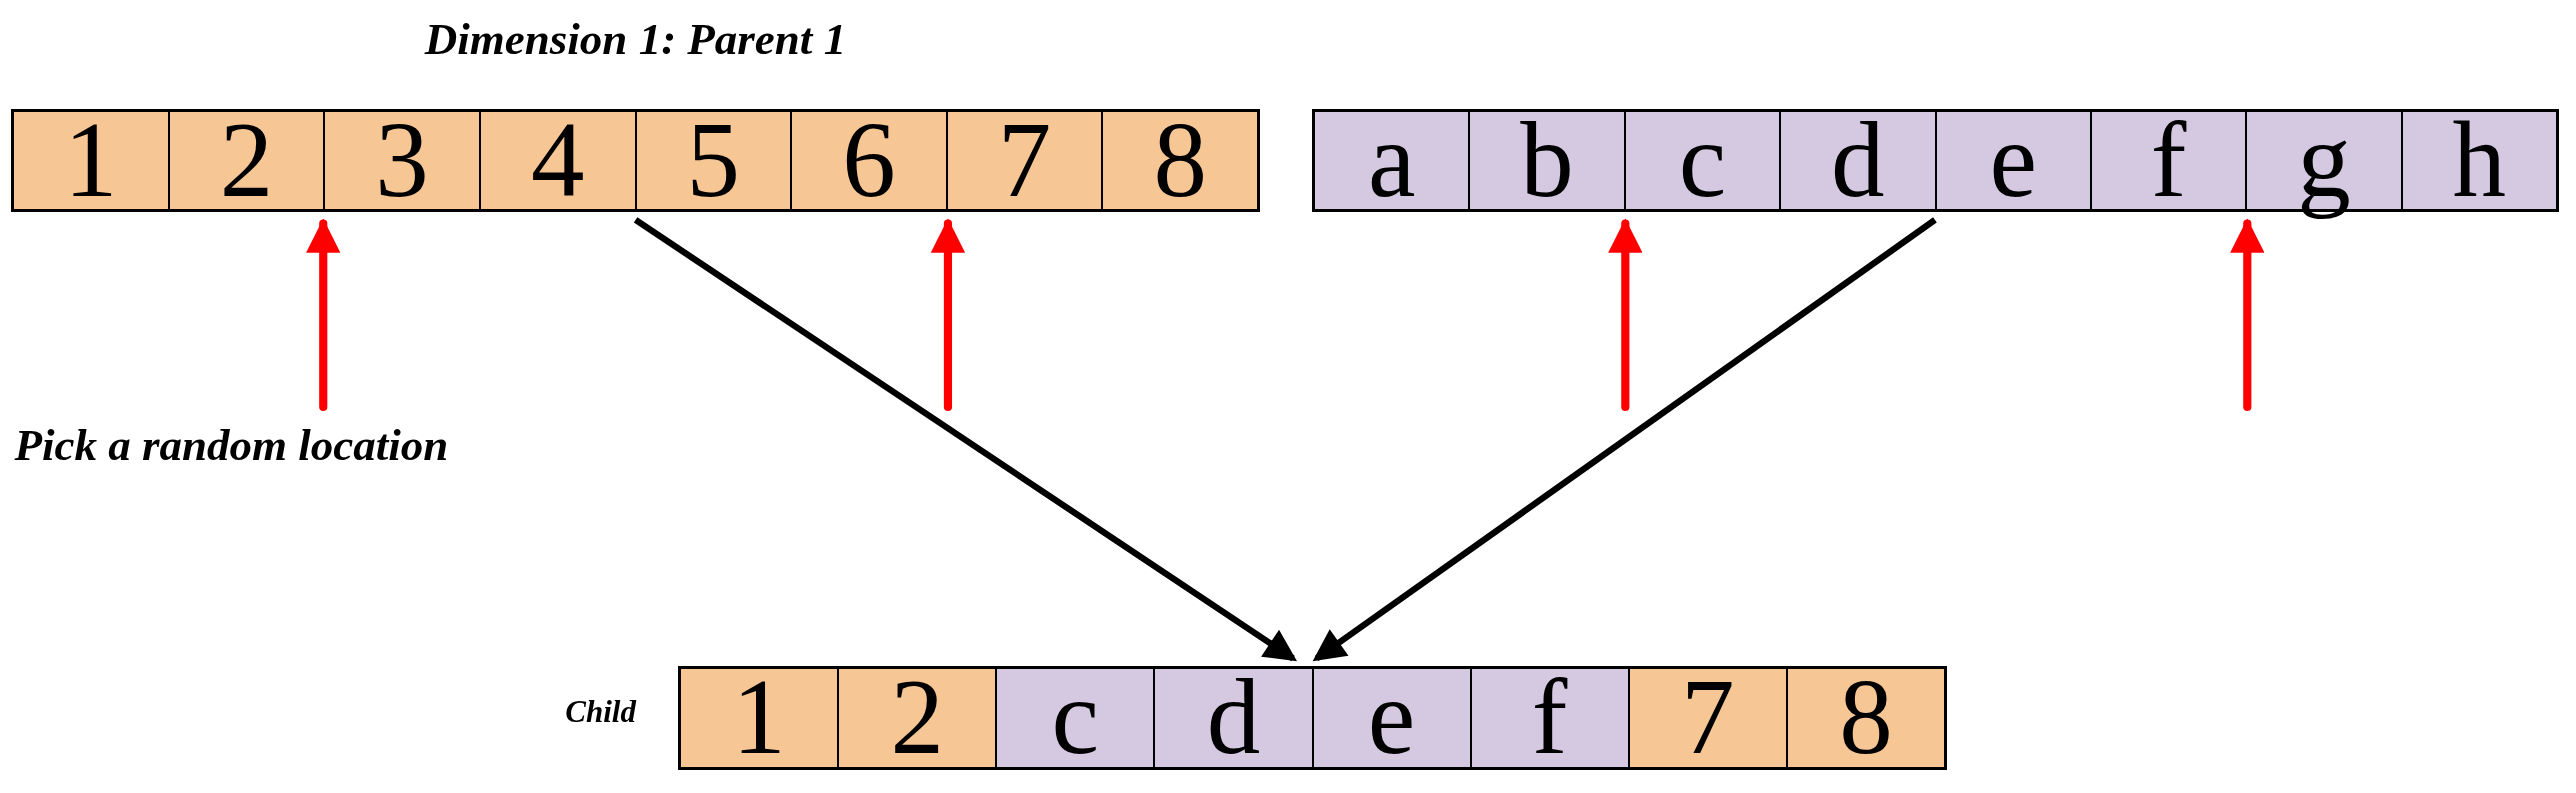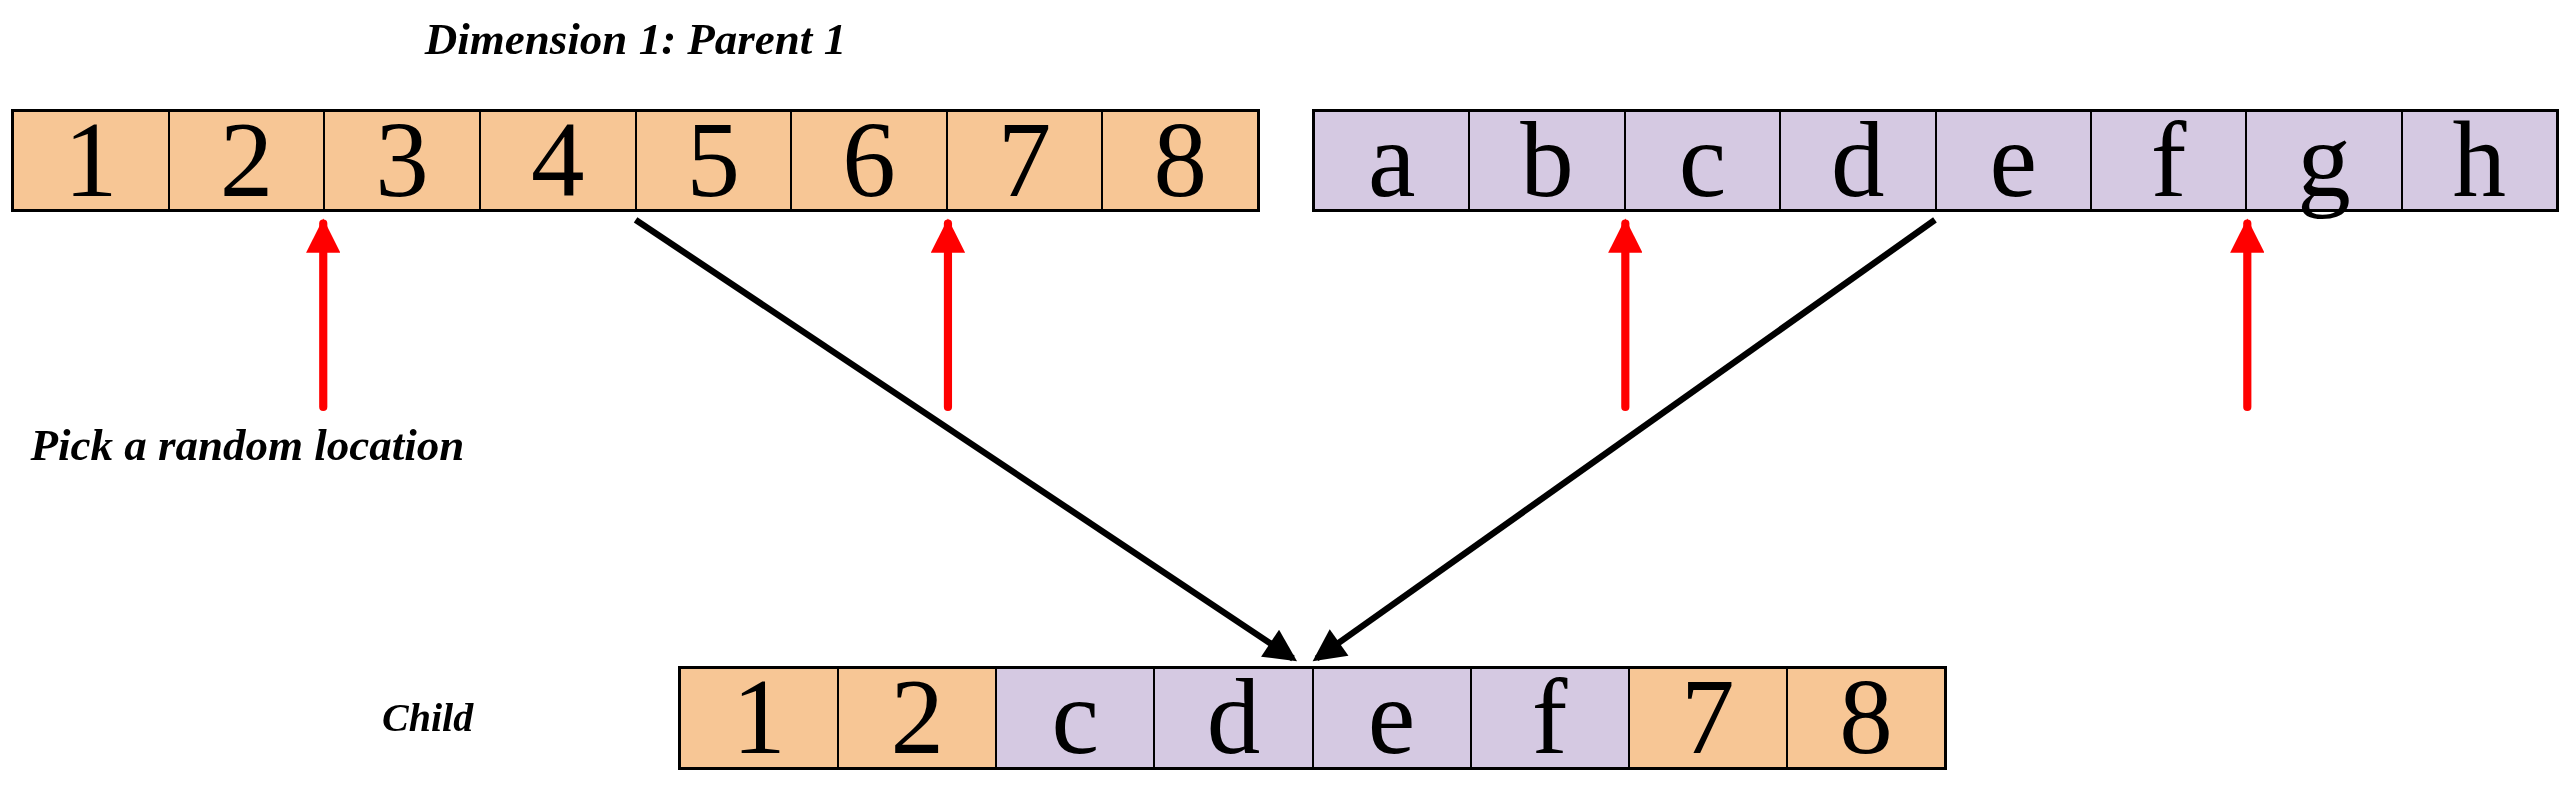--- a/index.html
+++ b/index.html
@@ -41,35 +41,34 @@
     color:#000;
     overflow:visible;
   }
   .cell:first-child{border-left:none}
   .row-p1 .cell{background:var(--parent1-fill)}
   .row-p2 .cell{background:var(--parent2-fill)}
   .row-child .cell[data-from="p1"]{background:var(--parent1-fill)}
   .row-child .cell[data-from="p2"]{background:var(--parent2-fill)}
   .side-label{
     position:absolute;
-    font-size:40px;
+    font-size:31px;
     font-weight:bold;
     font-style:italic;
     color:#000;
-    text-align:left;
+    text-align:right;
     white-space:nowrap;
   }
   .annotation{
     position:absolute;
     font-size:45px;
     font-weight:bold;
     font-style:italic;
     color:#000;
     white-space:nowrap;
-    margin-left:16px;
   }
   svg.overlay{
     position:absolute;
     left:0;top:0;
     pointer-events:none;
   }
   .black-line{stroke:var(--line-black);stroke-width:7;fill:none}
   .red-stem{stroke:var(--arrow-red);stroke-width:9;stroke-linecap:round;fill:none}
   .head-black{fill:var(--line-black)}
   .head-red{fill:var(--arrow-red)}

